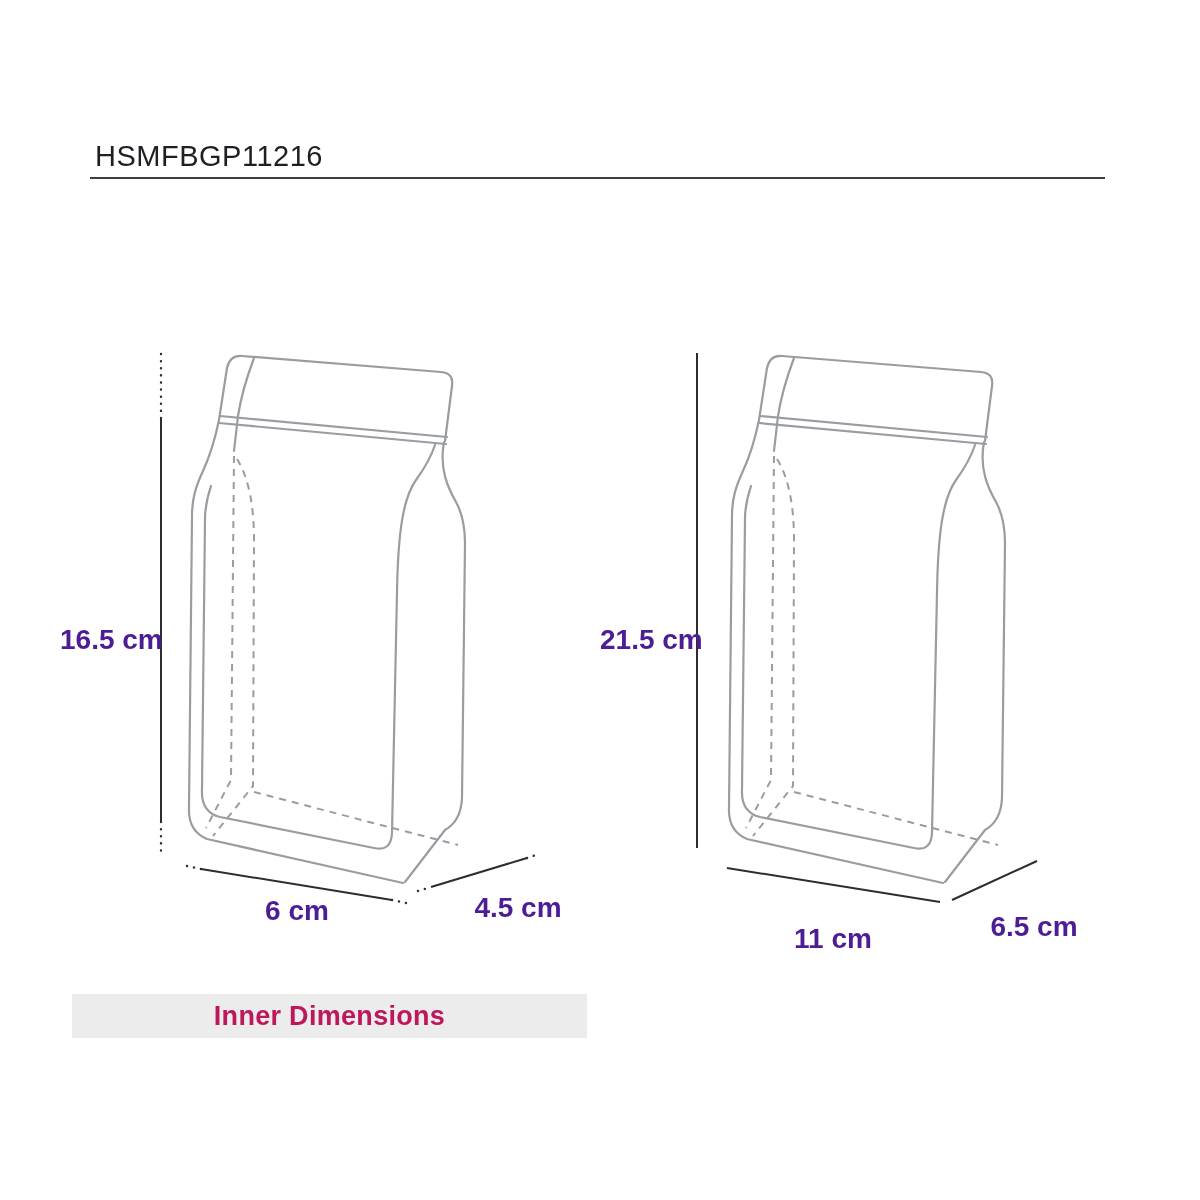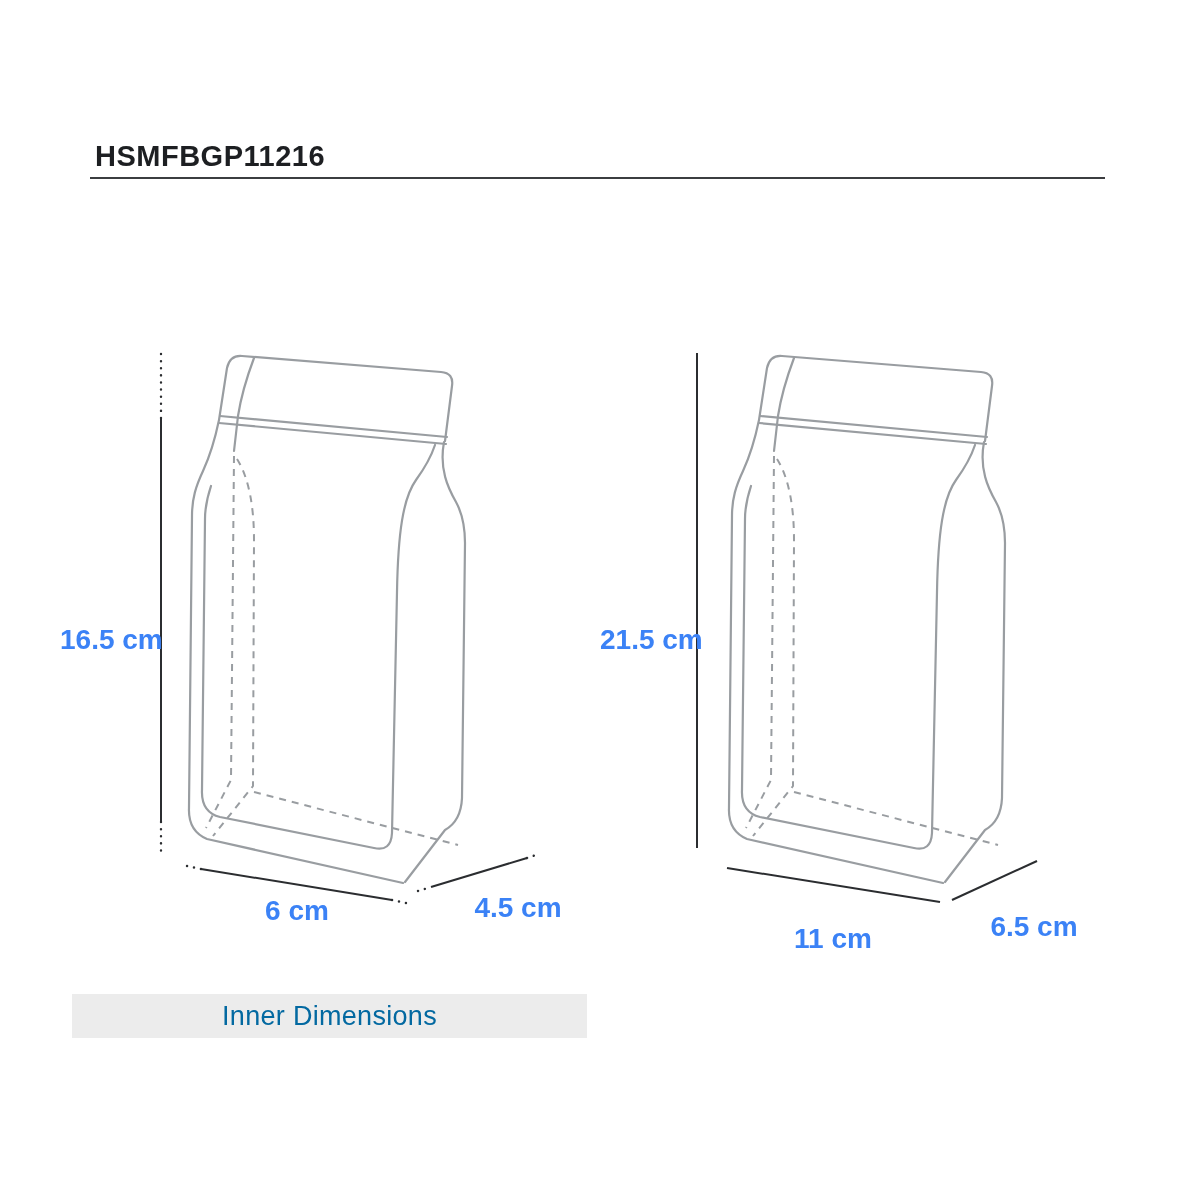--- a/index.html
+++ b/index.html
@@ -1,34 +1,34 @@
 <!DOCTYPE html>
 <html><head>
 <meta charset="utf-8">
 <style>
   html,body{margin:0;padding:0;background:#fff;}
   .page{position:relative;width:1200px;height:1200px;background:#ffffff;overflow:hidden;
         font-family:"Liberation Sans", sans-serif;color:#1d1f22;}
-  .title{position:absolute;left:95px;top:140px;margin:0;font-size:29px;font-weight:700;
+  .title{position:absolute;left:95px;top:140px;margin:0;font-size:29px;font-weight:400;
          letter-spacing:0.5px;color:#1d1f22;}
   .rule{position:absolute;left:90px;top:177px;width:1015px;height:2px;background:#3b3d40;}
   .fig{position:absolute;top:330px;height:710px;margin:0;}
   .fig-inner{left:60px;width:540px;}
   .fig-outer{left:600px;width:560px;}
   .fig svg{position:absolute;left:0;top:0;}
-  .dim{position:absolute;font-size:28px;font-weight:700;color:#3b82f6;white-space:nowrap;}
+  .dim{position:absolute;font-size:28px;font-weight:700;color:#4c1d95;white-space:nowrap;}
   .dim-h{left:0;top:294px;width:93px;text-align:right;}
   .fig-outer .dim-h{width:88px;}
   .dim-w{left:157px;top:565px;width:160px;text-align:center;}
   .fig-outer .dim-w{left:153px;top:593px;text-align:center;}
   .dim-d{left:378px;top:562px;width:160px;text-align:center;}
   .fig-outer .dim-d{left:354px;top:581px;}
   .bar{position:absolute;left:12px;top:664px;width:515px;height:44px;background:#ececec;
        display:flex;align-items:center;justify-content:center;
-       font-size:27px;font-weight:400;color:#0369a1;letter-spacing:0.3px;}
+       font-size:27px;font-weight:700;color:#be185d;letter-spacing:0.3px;}
   .fig-outer .bar{width:516px;}
   .bag{stroke:#999da1;stroke-width:2.2;fill:none;stroke-linecap:round;stroke-linejoin:round;}
   .bagdash{stroke:#999da1;stroke-width:2;fill:none;stroke-linecap:butt;stroke-dasharray:7 6;}
   .dimline{stroke:#2b2d30;stroke-width:2;fill:none;stroke-linecap:butt;}
   .dimdot{stroke:#2b2d30;stroke-width:2.4;fill:none;stroke-linecap:round;stroke-dasharray:0.1 7;}
 </style>
 </head>
 <body>
 
 <div class="page">

